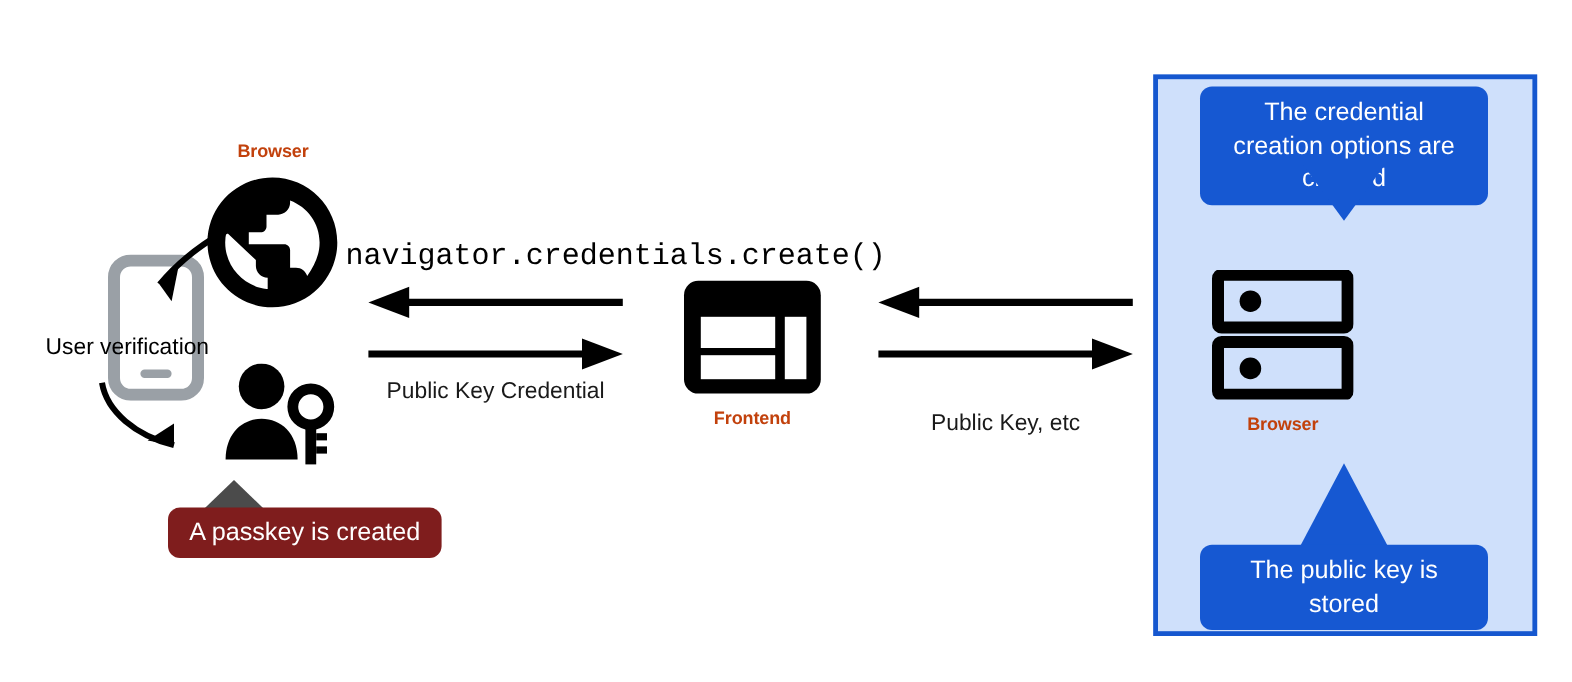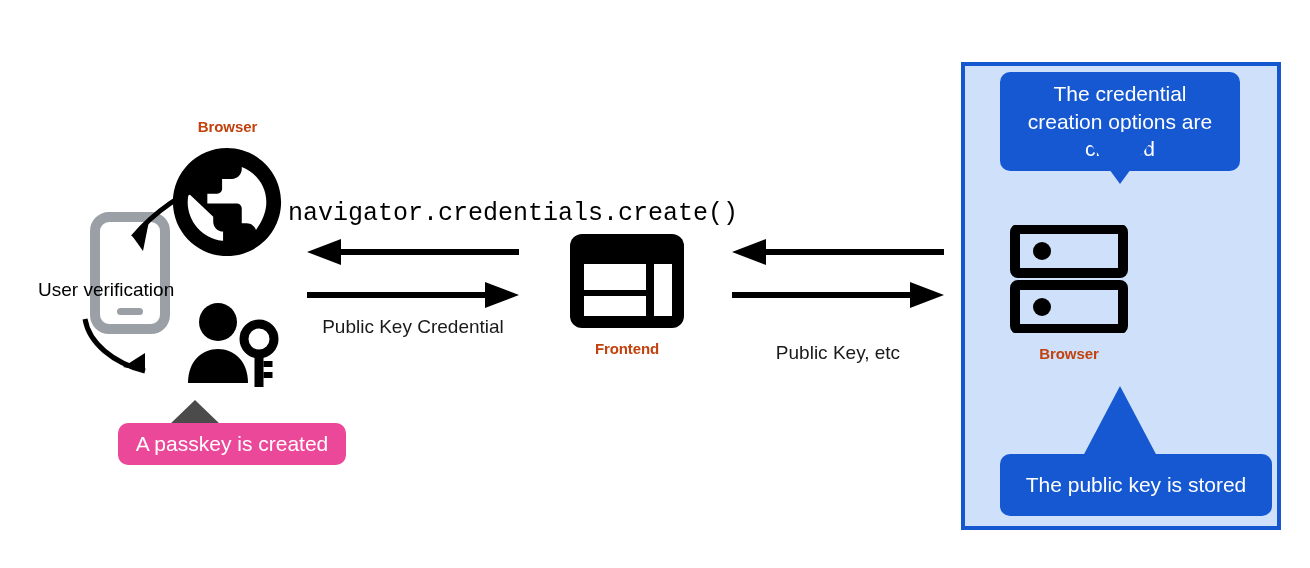--- a/index.html
+++ b/index.html
@@ -71,21 +71,21 @@
     align-items: center;
     justify-content: center;
     text-align: center;
     color: #ffffff;
     font-family: "Liberation Sans", sans-serif;
     font-size: 21px;
     line-height: 1.32;
     padding: 8px 14px;
   }
   .callout-blue { background: #1658d2; }
-  .callout-dark { background: #ec4899; }
+  .callout-dark { background: #7f1d1d; margin-left: 22px; }
 
   .tail {
     width: 0;
     height: 0;
     border-style: solid;
   }
   
   .tail-down-blue {
     border-width: 52px 38px 0 38px;
     border-color: #1658d2 transparent transparent transparent;
@@ -123,21 +123,21 @@
       <circle cx="32" cy="26" r="9" fill="#000000"></circle>
       <rect x="5" y="60" width="108" height="44" rx="3" fill="none" stroke="#000000" stroke-width="10"></rect>
       <circle cx="32" cy="82" r="9" fill="#000000"></circle>
     </svg>
   </div>
 
   <div class="abs node-label" style="left:1010px; top:345px; width:118px;">Browser</div>
 
   <div class="abs" style="left:1000px; top:386px; width:240px;">
     <div class="abs tail tail-up-blue" style="left:82px; top:0px;"></div>
-    <div class="abs callout callout-blue" style="left:0px; top:68px; width:272px; min-height:62px;">The public key is stored</div>
+    <div class="abs callout callout-blue" style="left:0px; top:68px; width:240px; min-height:62px;">The public key is stored</div>
   </div>
 
   <div class="abs" style="left:568px; top:232px;">
     <svg class="icon-svg" width="118" height="98" viewBox="0 0 118 98" aria-hidden="true">
       <rect x="2" y="2" width="114" height="94" rx="12" fill="#000000"></rect>
       <rect x="16" y="32" width="62" height="26" fill="#ffffff"></rect>
       <rect x="16" y="64" width="62" height="20" fill="#ffffff"></rect>
       <rect x="86" y="32" width="18" height="52" fill="#ffffff"></rect>
     </svg>
   </div>

